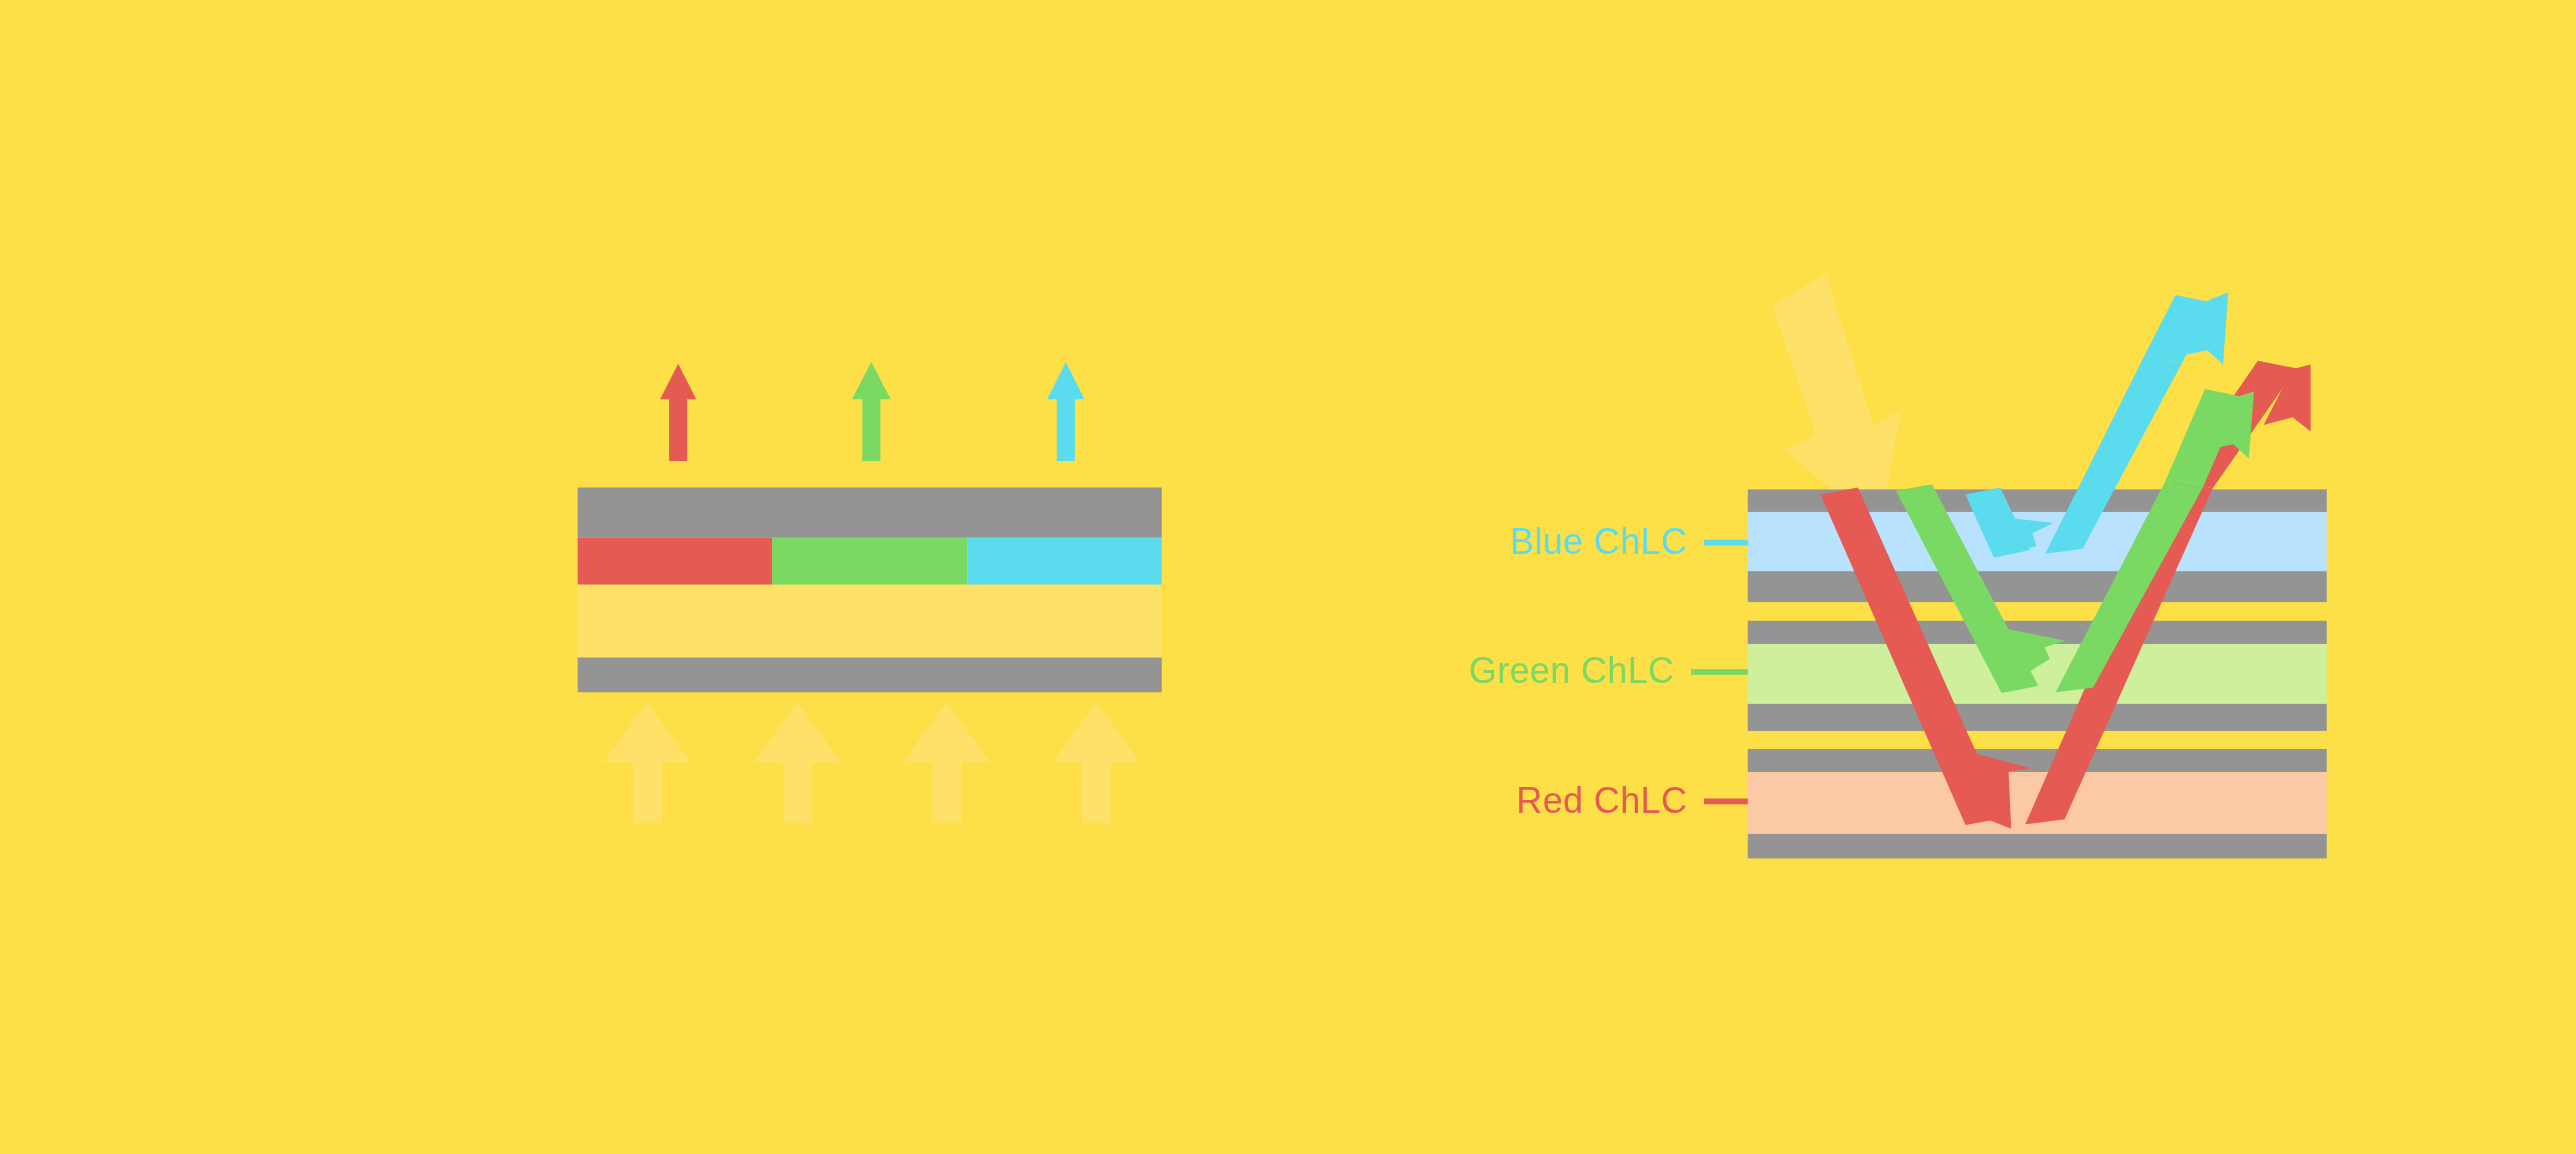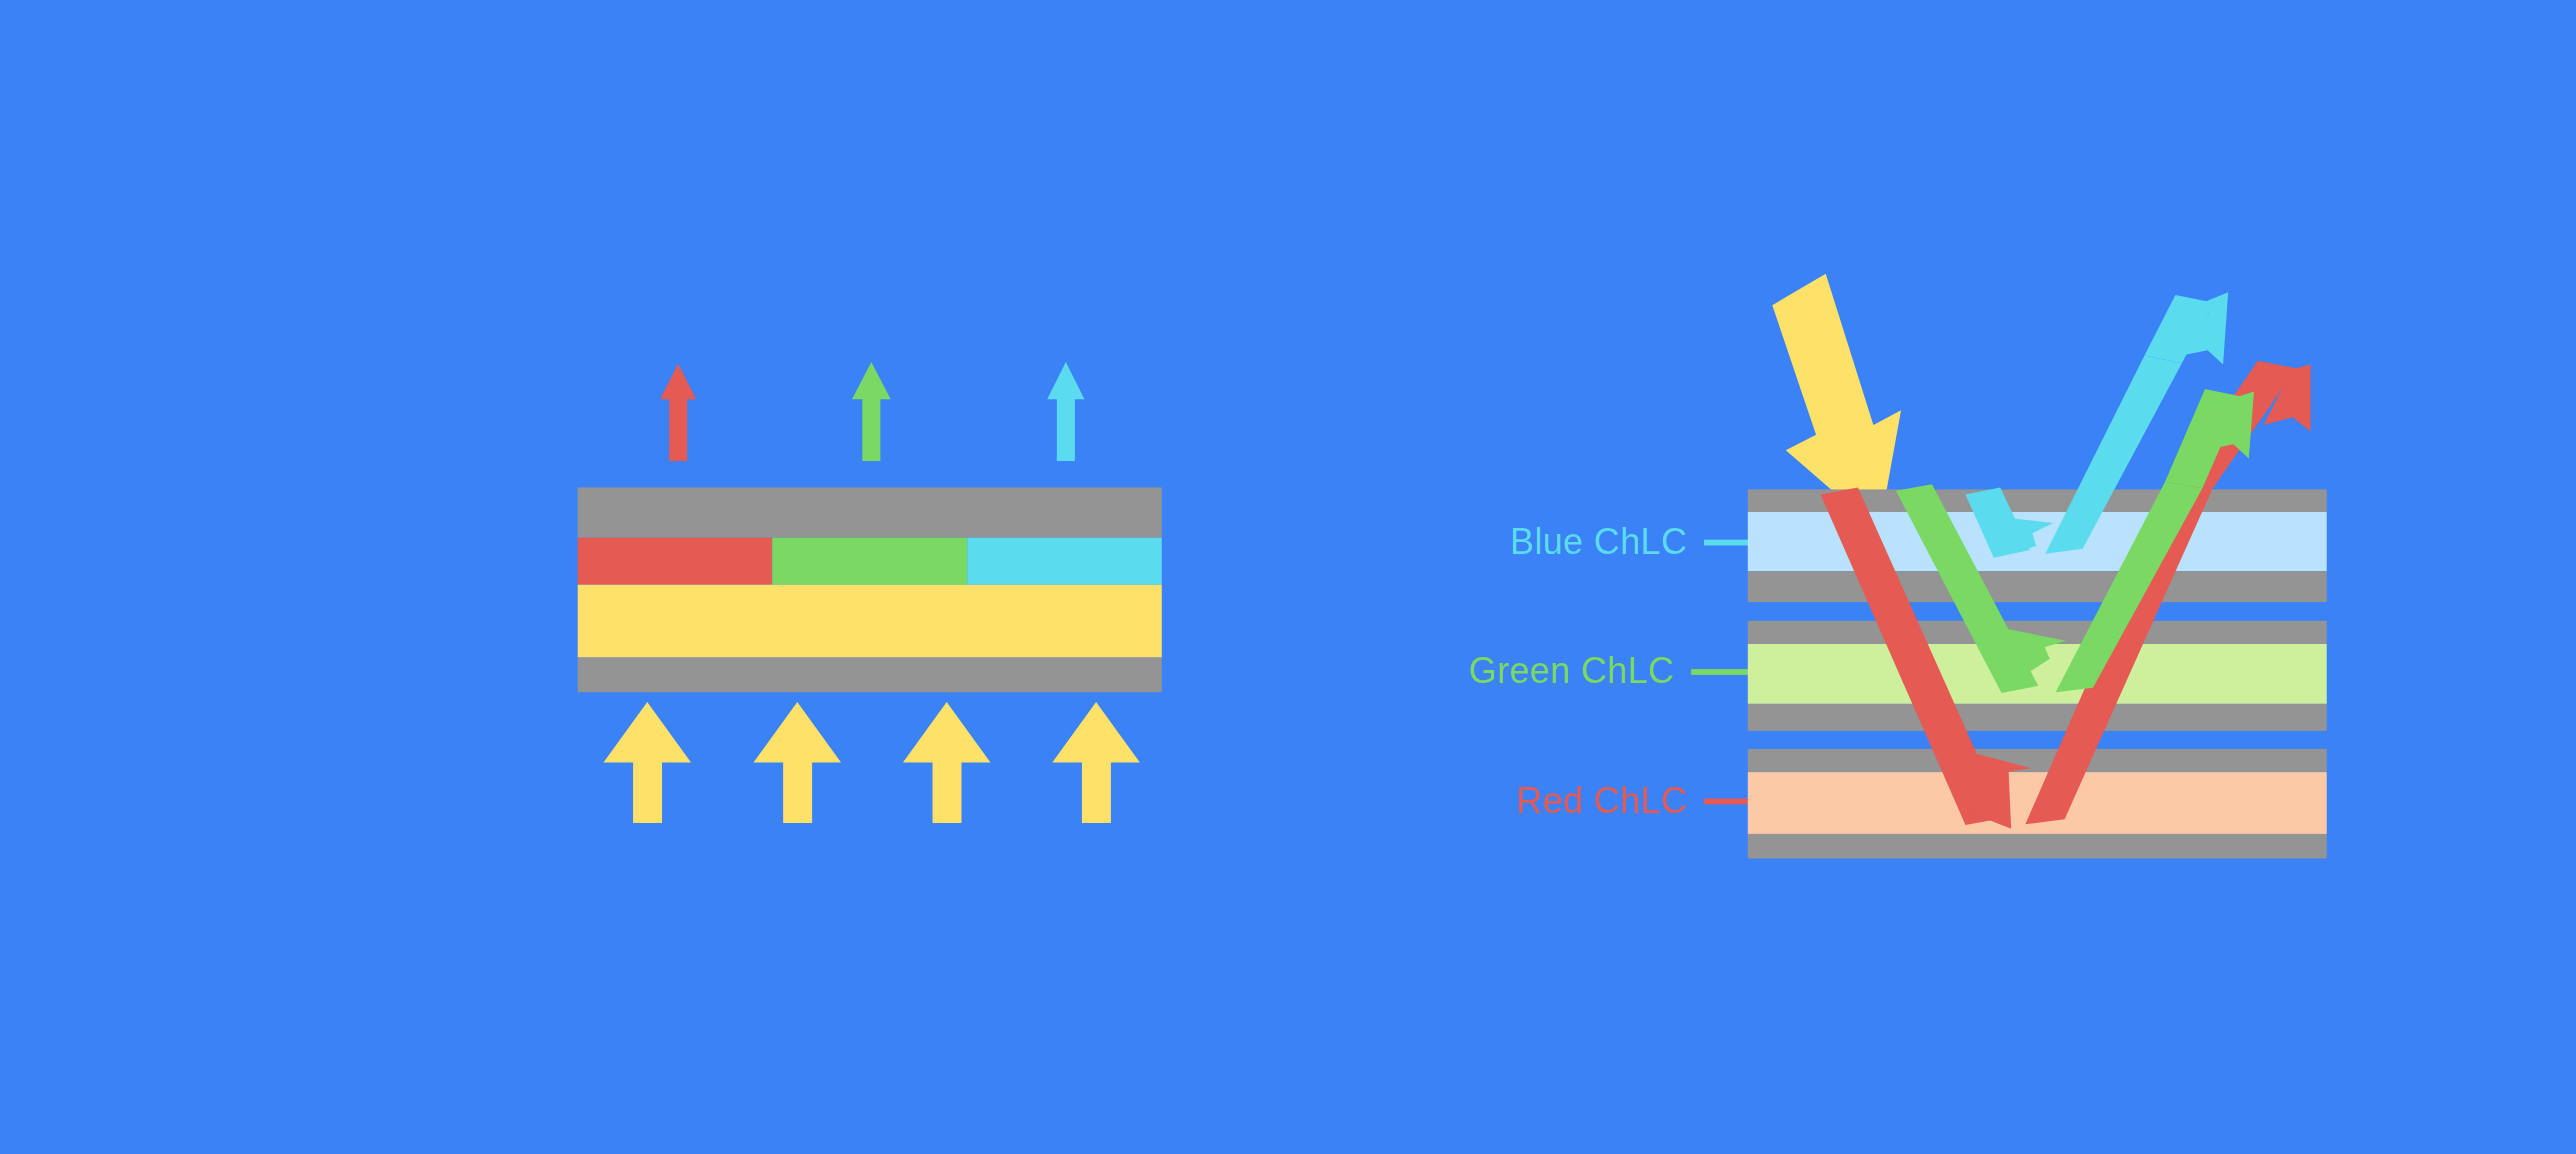--- a/index.html
+++ b/index.html
@@ -10,21 +10,21 @@
   body {
     width: 2576px;
     height: 1154px;
     font-family: "Liberation Sans", sans-serif;
     overflow: hidden;
   }
   #figure-root {
     position: relative;
     width: 2576px;
     height: 1154px;
-    background: #3b82f6;
+    background: #fde047;
   }
   svg.fig {
     position: absolute;
     left: 0;
     top: 0;
     width: 2576px;
     height: 1154px;
     display: block;
   }
   text.chlc-label {

